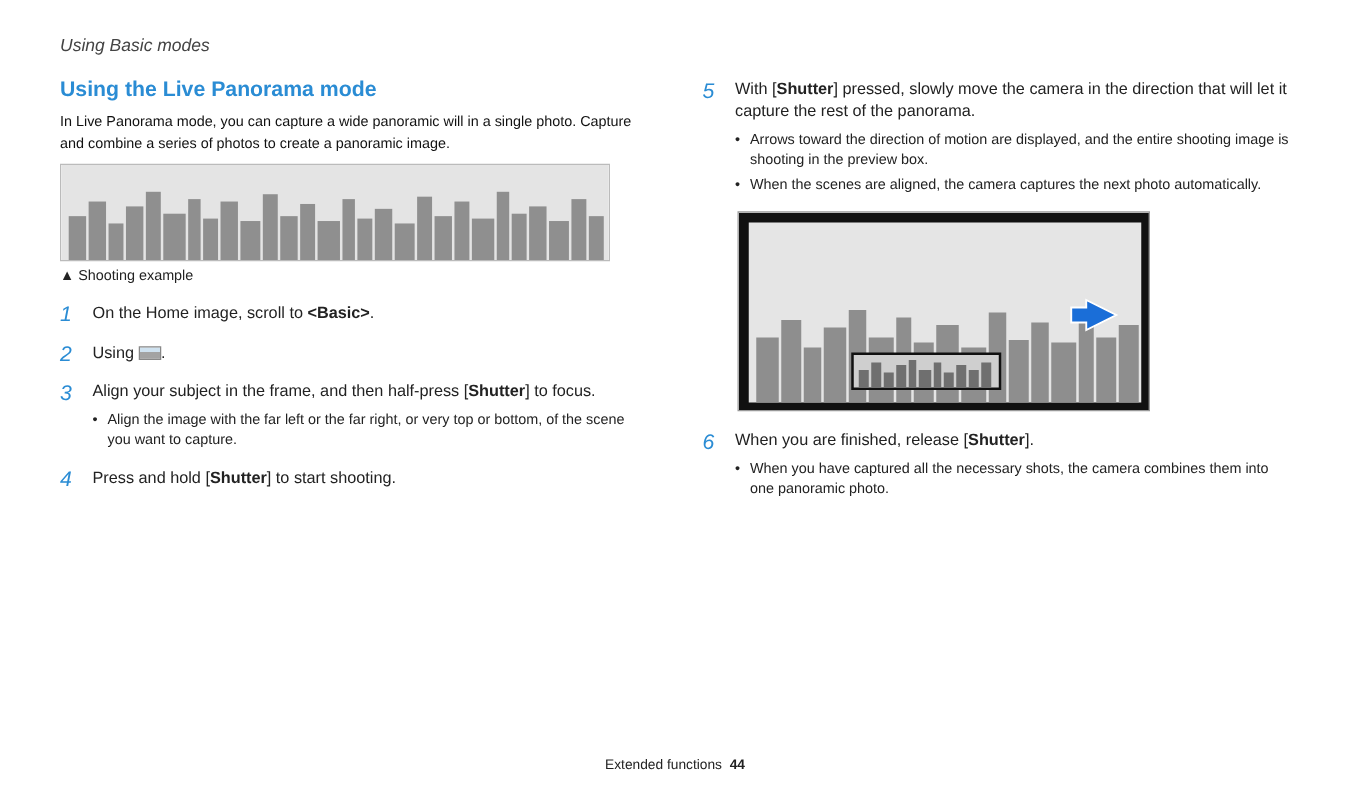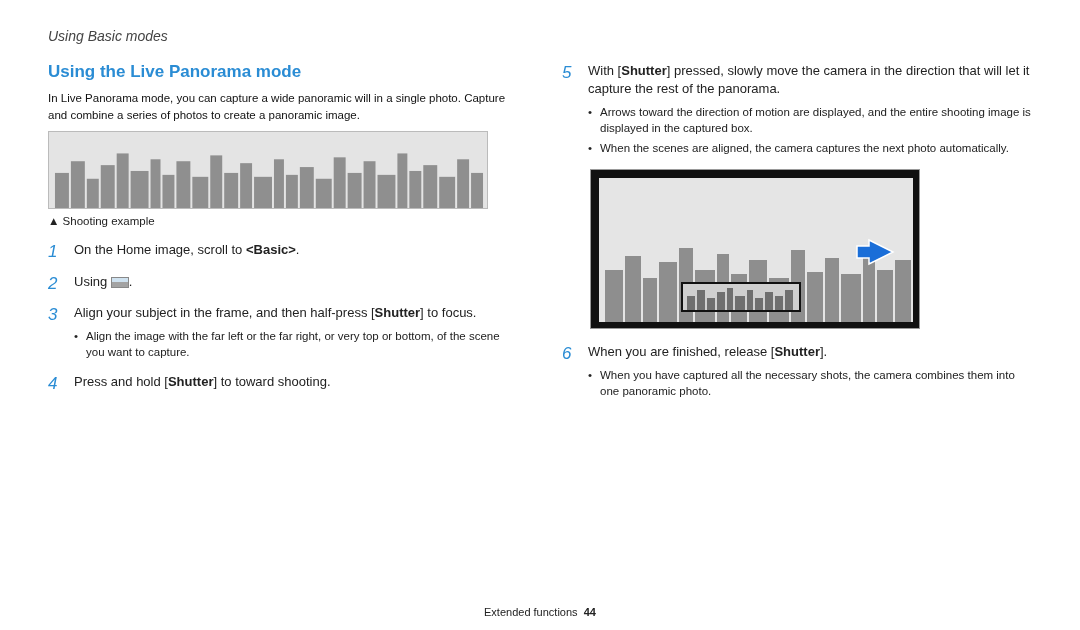--- a/index.html
+++ b/index.html
@@ -91,34 +91,34 @@
           <span class="step-text">
             <span>Align your subject in the frame, and then half-press [</span><span class="b">Shutter</span><span>] to focus.</span>
             <ul class="sub">
               <li>Align the image with the far left or the far right, or very top or bottom, of the scene you want to capture.</li>
             </ul>
           </span>
         </li>
         <li class="step">
           <span class="step-num">4</span>
           <span class="step-text">
-            <span>Press and hold [</span><span class="b">Shutter</span><span>] to toward shooting.</span>
+            <span>Press and hold [</span><span class="b">Shutter</span><span>] to start shooting.</span>
           </span>
         </li>
       </ul>
     </div>
 
     <div class="col">
       <ul class="steps">
         <li class="step">
           <span class="step-num">5</span>
           <span class="step-text">
             <span>With [</span><span class="b">Shutter</span><span>] pressed, slowly move the camera in the direction that will let it capture the rest of the panorama.</span>
             <ul class="sub">
-              <li>Arrows toward the direction of motion are displayed, and the entire shooting image is displayed in the captured box.</li>
+              <li>Arrows toward the direction of motion are displayed, and the entire shooting image is shooting in the preview box.</li>
               <li>When the scenes are aligned, the camera captures the next photo automatically.</li>
             </ul>
           </span>
         </li>
       </ul>
 
       <div class="preview-box">
         <svg width="330" height="160" viewBox="0 0 330 160">
           <rect x="0" y="0" width="330" height="160" fill="#111"></rect>
           <rect x="8" y="8" width="314" height="144" fill="#e5e5e5"></rect>

